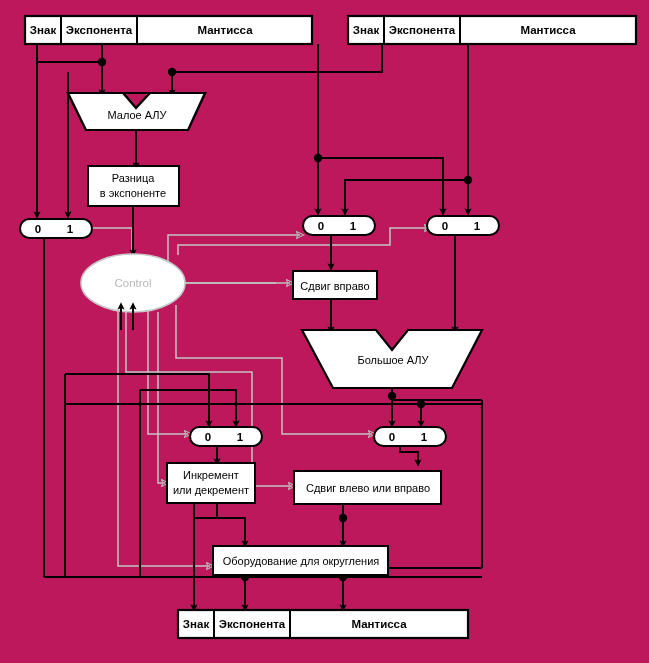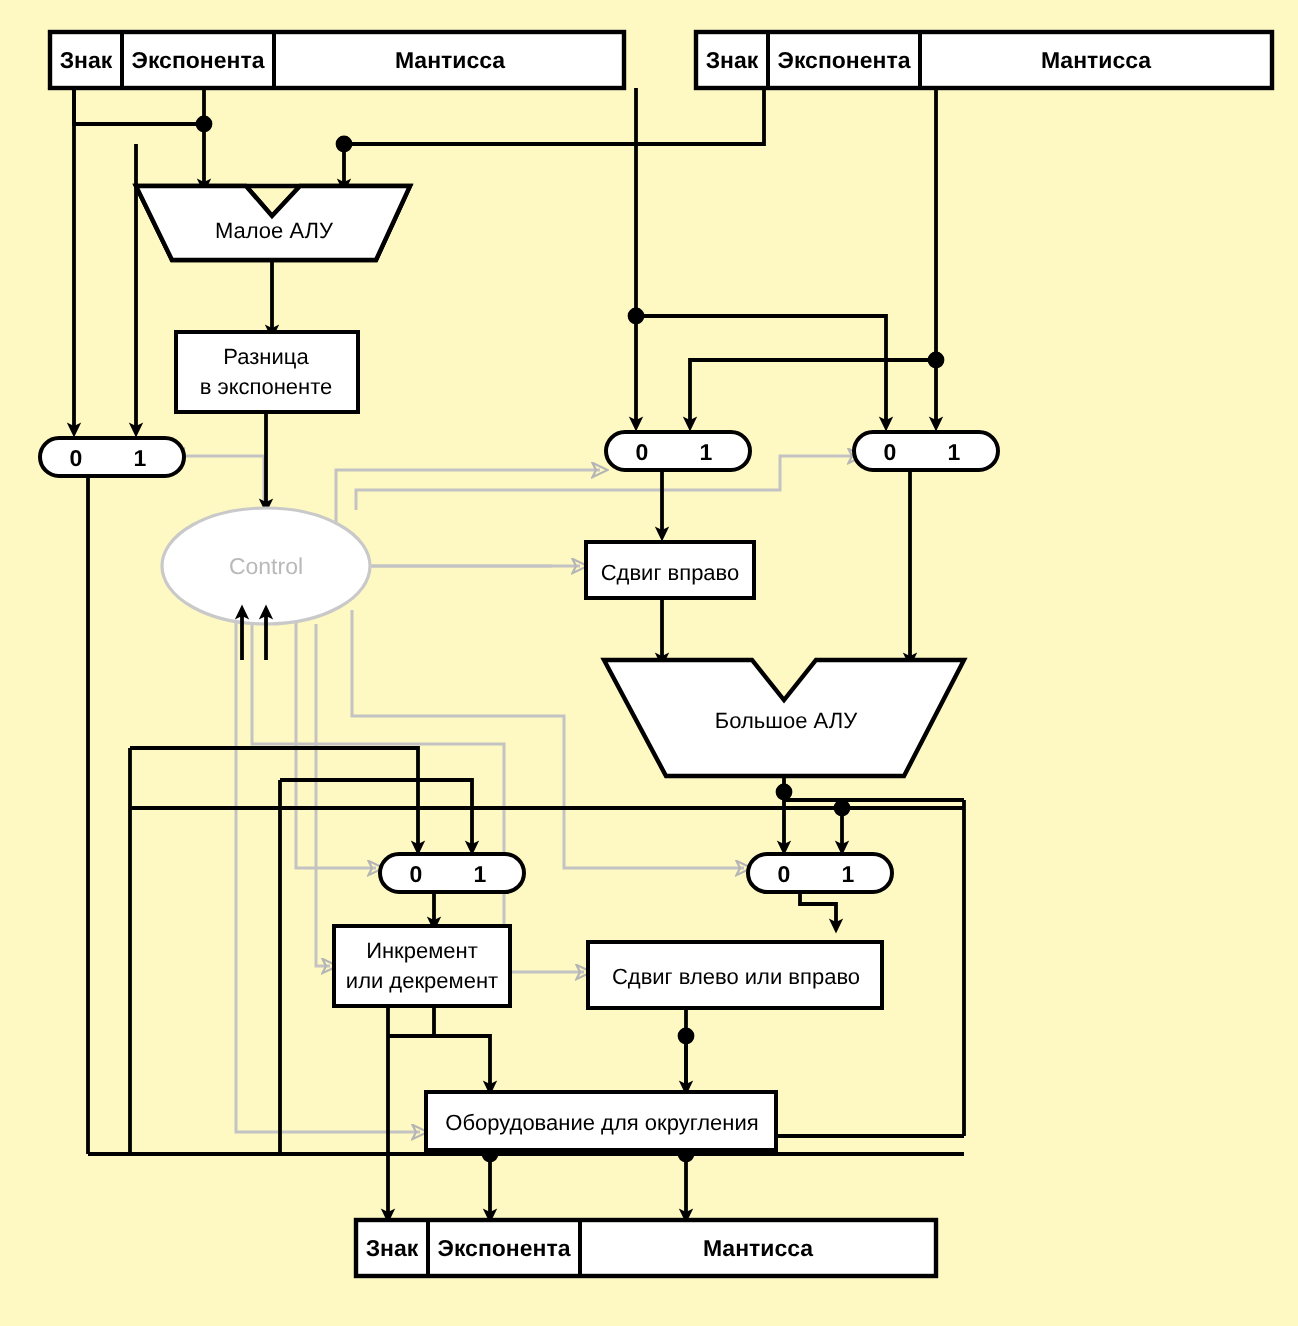--- a/index.html
+++ b/index.html
@@ -1,16 +1,16 @@
 <!DOCTYPE html>
 <html><head>
 <meta charset="utf-8">
 <style>
   html,body{margin:0;padding:0;background:#ffffff;}
-  #canvas{position:relative;width:649px;height:663px;background:#fef9c3;
+  #canvas{position:relative;width:649px;height:663px;background:#be185d;
           font-family:"Liberation Sans","DejaVu Sans",sans-serif;}
   svg{display:block;}
   .lbl{font-family:"Liberation Sans","DejaVu Sans",sans-serif;font-size:11px;fill:#000;}
   .lbl-b{font-family:"Liberation Sans","DejaVu Sans",sans-serif;font-size:11.5px;fill:#000;font-weight:bold;}
   .lbl-mux{font-family:"Liberation Sans","DejaVu Sans",sans-serif;font-size:11.5px;fill:#000;font-weight:bold;}
   .lbl-ctrl{font-family:"Liberation Sans","DejaVu Sans",sans-serif;font-size:11.5px;fill:#b9b9b9;}
   .box{fill:#ffffff;stroke:#000000;stroke-width:2;}
   .reg{fill:#ffffff;stroke:#000000;stroke-width:2.2;}
   .divider{stroke:#000000;stroke-width:2;}
   .alu{fill:#ffffff;stroke:#000000;stroke-width:2.2;}

